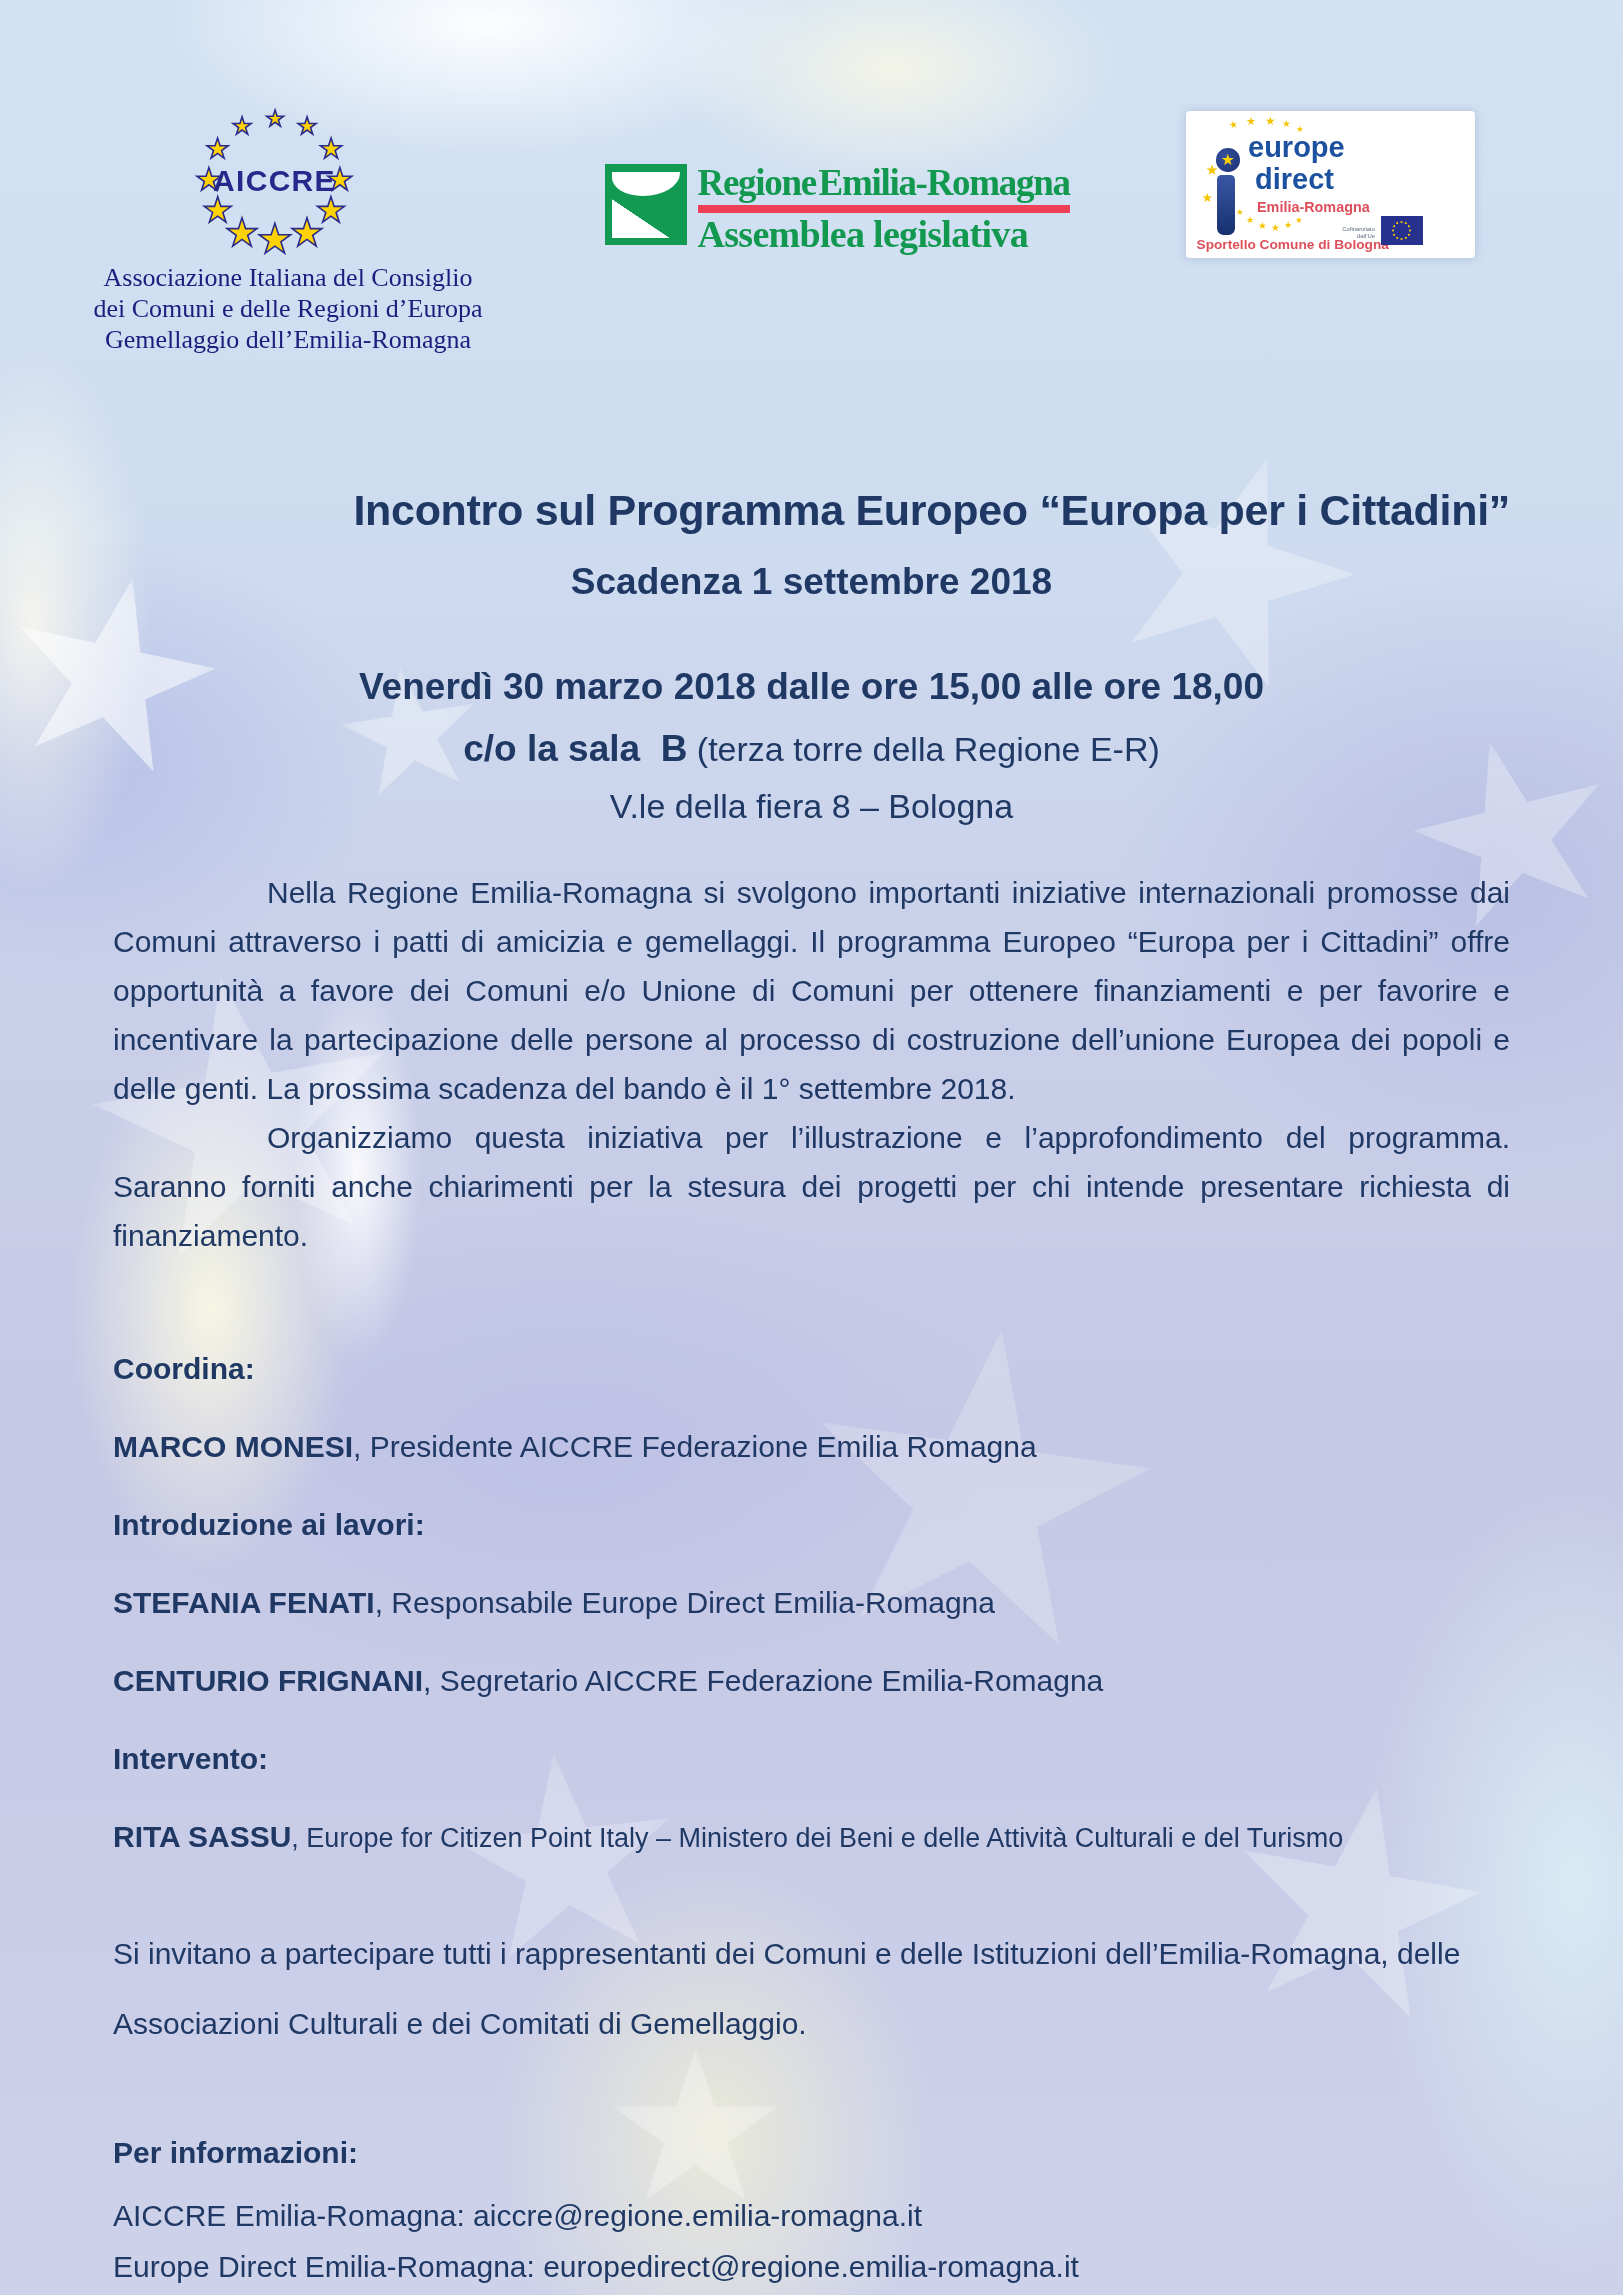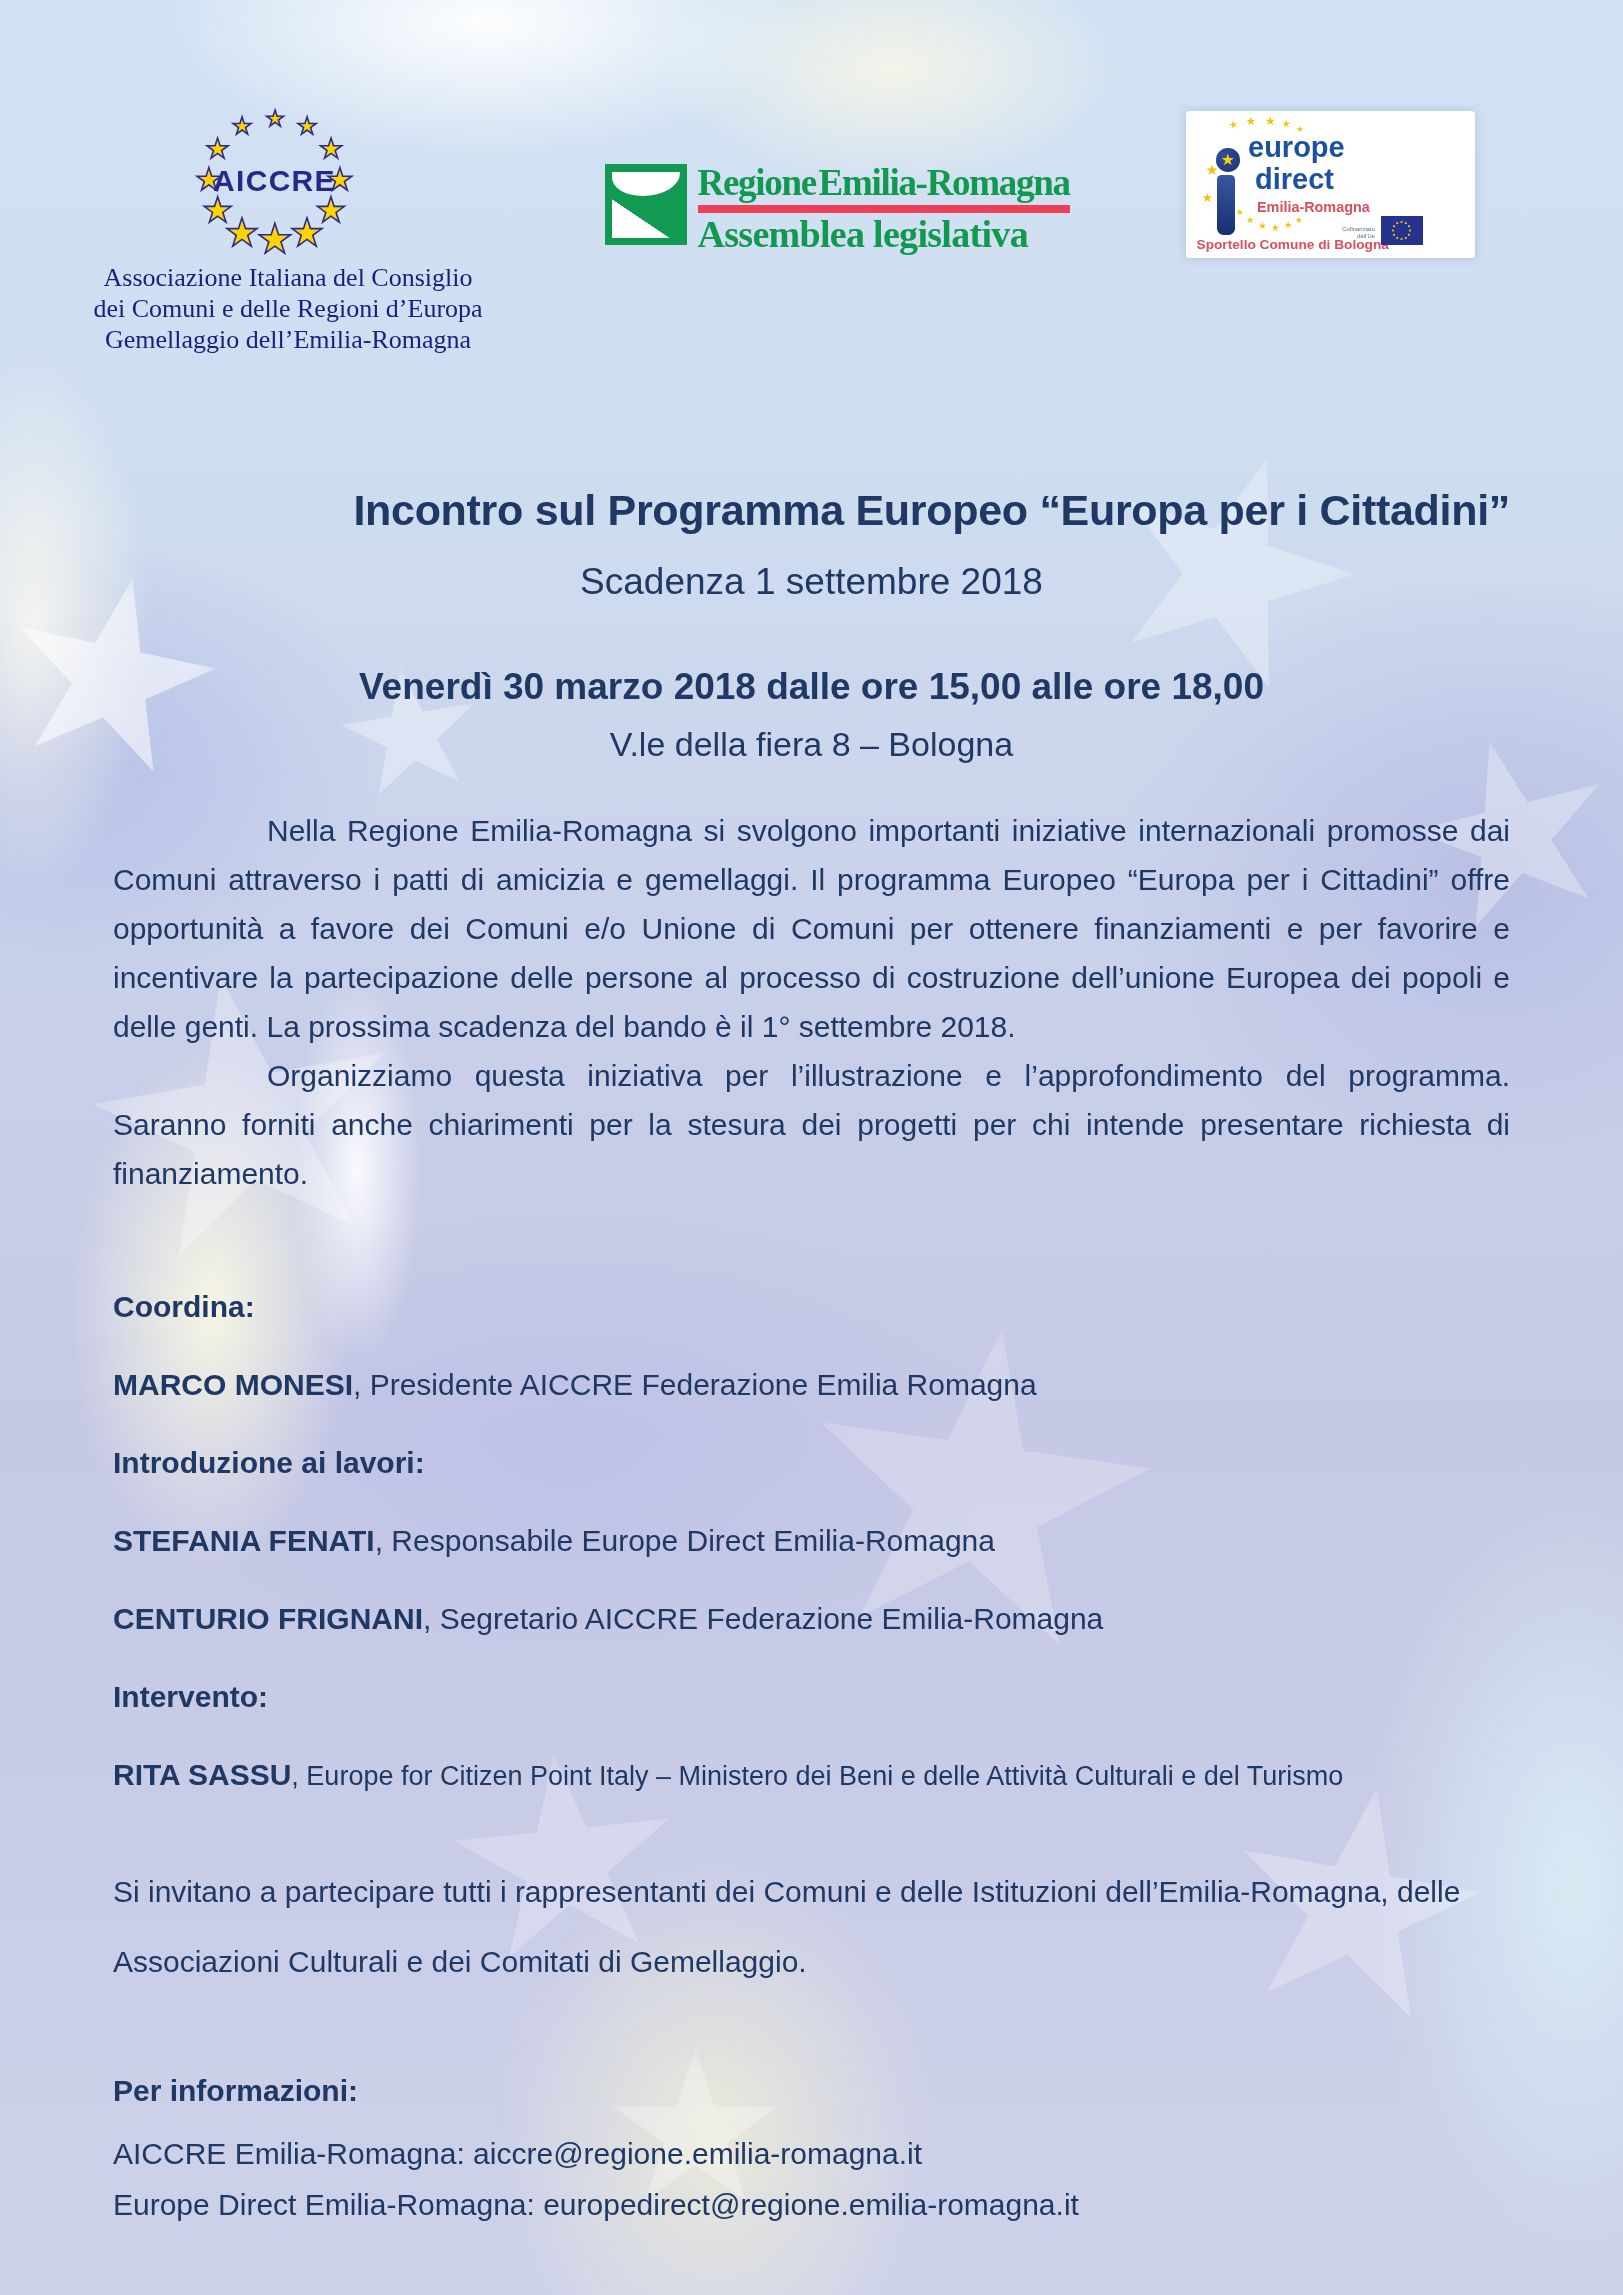--- a/index.html
+++ b/index.html
@@ -102,21 +102,21 @@
   .ed-flag { position:absolute; left:195px; top:105px; width:42px; height:29px; background:#26328E; }
   .ed-flag-dots { position:absolute; left:20px; top:13.7px; width:1.3px; height:1.3px; background:transparent;
     box-shadow: 8.5px 0 0 0.4px #FFCC00, 7.4px 4.3px 0 0.4px #FFCC00, 4.3px 7.4px 0 0.4px #FFCC00,
       0 8.5px 0 0.4px #FFCC00, -4.3px 7.4px 0 0.4px #FFCC00, -7.4px 4.3px 0 0.4px #FFCC00,
       -8.5px 0 0 0.4px #FFCC00, -7.4px -4.3px 0 0.4px #FFCC00, -4.3px -7.4px 0 0.4px #FFCC00,
       0 -8.5px 0 0.4px #FFCC00, 4.3px -7.4px 0 0.4px #FFCC00, 7.4px -4.3px 0 0.4px #FFCC00; }
 
   
   .content { position:absolute; left:113px; right:113px; top:486px; color:#1F3864; }
   .title { margin:0; font-size:43px; font-weight:bold; text-align:right; letter-spacing:-0.3px; }
-  .deadline { margin:26px 0 0; font-size:37px; font-weight:normal; text-align:center; }
+  .deadline { margin:26px 0 0; font-size:37px; font-weight:bold; text-align:center; }
   .event { text-align:center; margin-top:63px; }
   .ev1 { font-size:37px; font-weight:bold; }
   .ev2 { font-size:34px; margin-top:19.6px; }
   .ev2 .vb { font-size:37px; font-weight:bold; white-space:pre-wrap; }
   .ev3 { font-size:34px; margin-top:17px; }
   .body-text { margin-top:42px; font-size:30px; line-height:49px; text-align:justify; }
   .body-text p { margin:0; text-indent:154px; }
   .program { margin-top:92px; font-size:30px; }
   .p-line { margin-top:44px; }
   .p-line:first-child { margin-top:0; }
@@ -199,20 +199,21 @@
       <div class="ed-flag-dots"></div>
     </div>
   </div>
 
   <div class="content">
     <h1 class="title">Incontro sul Programma Europeo “Europa per i Cittadini”</h1>
     <h2 class="deadline">Scadenza 1 settembre 2018</h2>
 
     <div class="event">
       <div class="ev1">Venerdì 30 marzo 2018 dalle ore 15,00 alle ore 18,00</div>
+      <div class="ev2"><span class="vb">c/o la sala  B</span><span> (terza torre della Regione E-R)</span></div>
       <div class="ev3">V.le della fiera 8 – Bologna</div>
     </div>
 
     <div class="body-text">
       <p>Nella Regione Emilia-Romagna si svolgono importanti iniziative internazionali promosse dai Comuni attraverso i patti di amicizia e gemellaggi. Il programma Europeo “Europa per i Cittadini” offre opportunità a favore dei Comuni e/o Unione di Comuni per ottenere finanziamenti e per favorire e incentivare la partecipazione delle persone al processo di costruzione dell’unione Europea dei popoli e delle genti. La prossima scadenza del bando è il 1° settembre 2018.</p>
       <p>Organizziamo questa iniziativa per l’illustrazione e l’approfondimento del programma. Saranno forniti anche chiarimenti per la stesura dei progetti per chi intende presentare richiesta di finanziamento.</p>
     </div>
 
     <div class="program">
       <div class="p-line plabel">Coordina:</div>

